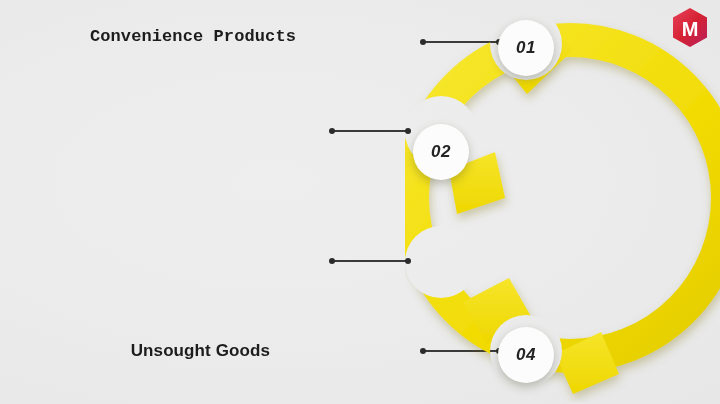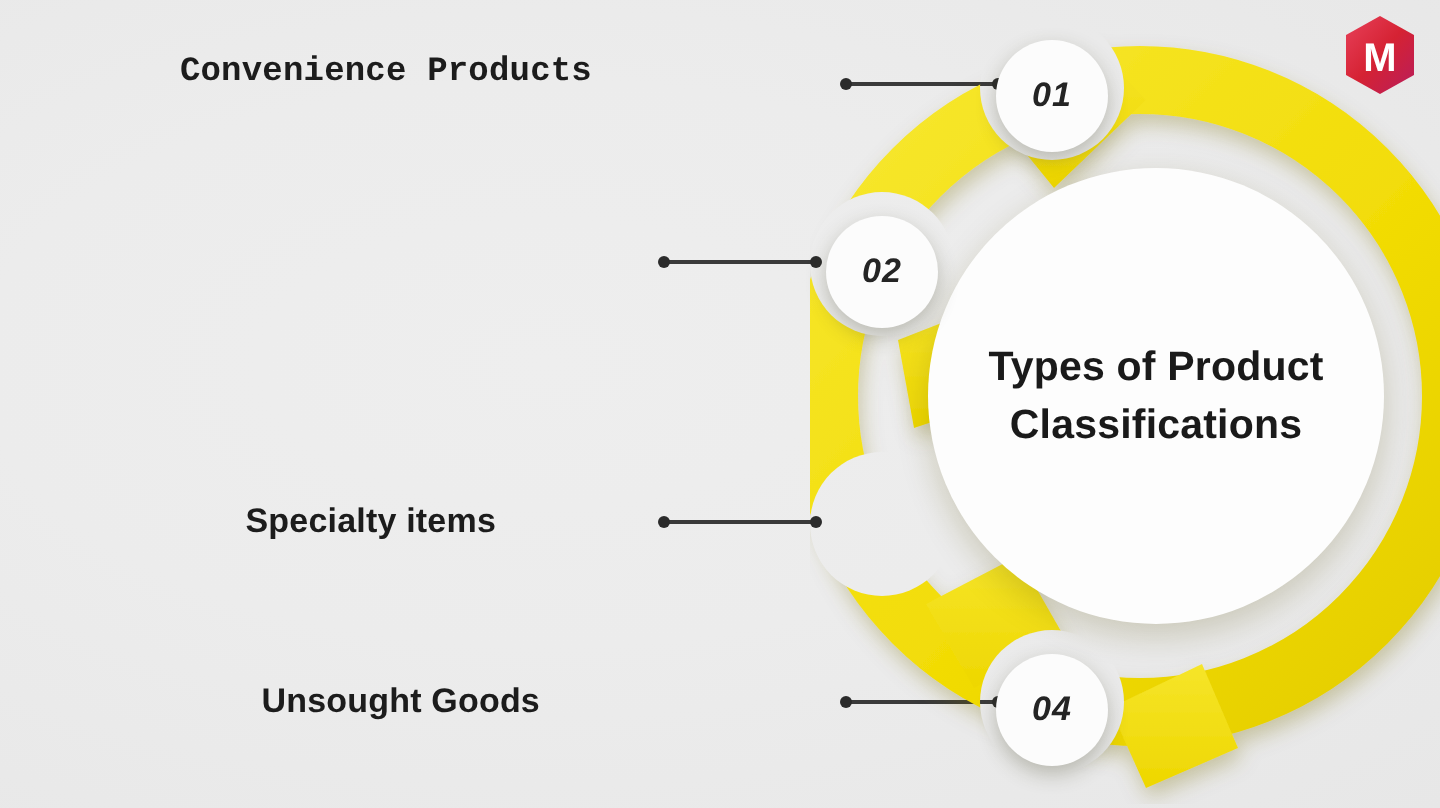--- a/index.html
+++ b/index.html
@@ -115,21 +115,20 @@
   #logo svg { display: block; }
 </style>
 </head>
 <body>
 
 <div id="stage">
 
   <div class="label" style="right:424px; top:28px;font-family:Liberation Mono, monospace;">Convenience Products</div>
 
 
-  <div class="label" style="right:472px; top:252px;">Specialty items</div>
 
   <div class="label" style="right:450px; top:342px;">Unsought Goods</div>
 
   <div class="connector" style="left:421px; top:41px; width:80px;"></div>
 
   <div class="connector" style="left:330px; top:130px; width:80px;"></div>
 
   <div class="connector" style="left:330px; top:260px; width:80px;"></div>
 
   <div class="connector" style="left:421px; top:350px; width:80px;"></div>
@@ -164,30 +163,24 @@
         <circle cx="165" cy="196" r="158" fill="none" stroke="url(#gy)" stroke-width="34"></circle>
 
         <path d="M96,60 L140,18 L168,48 L122,92 Z" fill="url(#gy2)"></path>
         <path d="M44,168 L90,150 L100,196 L52,212 Z" fill="url(#gy2)"></path>
         <path d="M58,300 L104,276 L128,318 L82,342 Z" fill="url(#gy2)"></path>
         <path d="M150,352 L196,330 L214,372 L168,392 Z" fill="url(#gy2)"></path>
       </g>
     </svg>
   </div>
 
-  <div id="center-disc">
-    <div id="center-title">
-      <span>Types of Product</span><br>
-      <span>Classifications</span>
-    </div>
-  </div>
 
   <div class="badge" style="left:498px; top:20px;">01</div>
 
-  <div class="badge" style="left:413px; top:108px;">02</div>
+  <div class="badge" style="left:413px; top:124px;">02</div>
 
 
   <div class="badge" style="left:498px; top:327px;">04</div>
 
   <div id="logo">
     <svg width="38" height="41" viewBox="0 0 38 41" xmlns="http://www.w3.org/2000/svg">
       <defs>
         <linearGradient id="hexg" x1="0" y1="0" x2="1" y2="1">
           <stop offset="0%" stop-color="#e8415a"></stop>
           <stop offset="50%" stop-color="#d52233"></stop>

